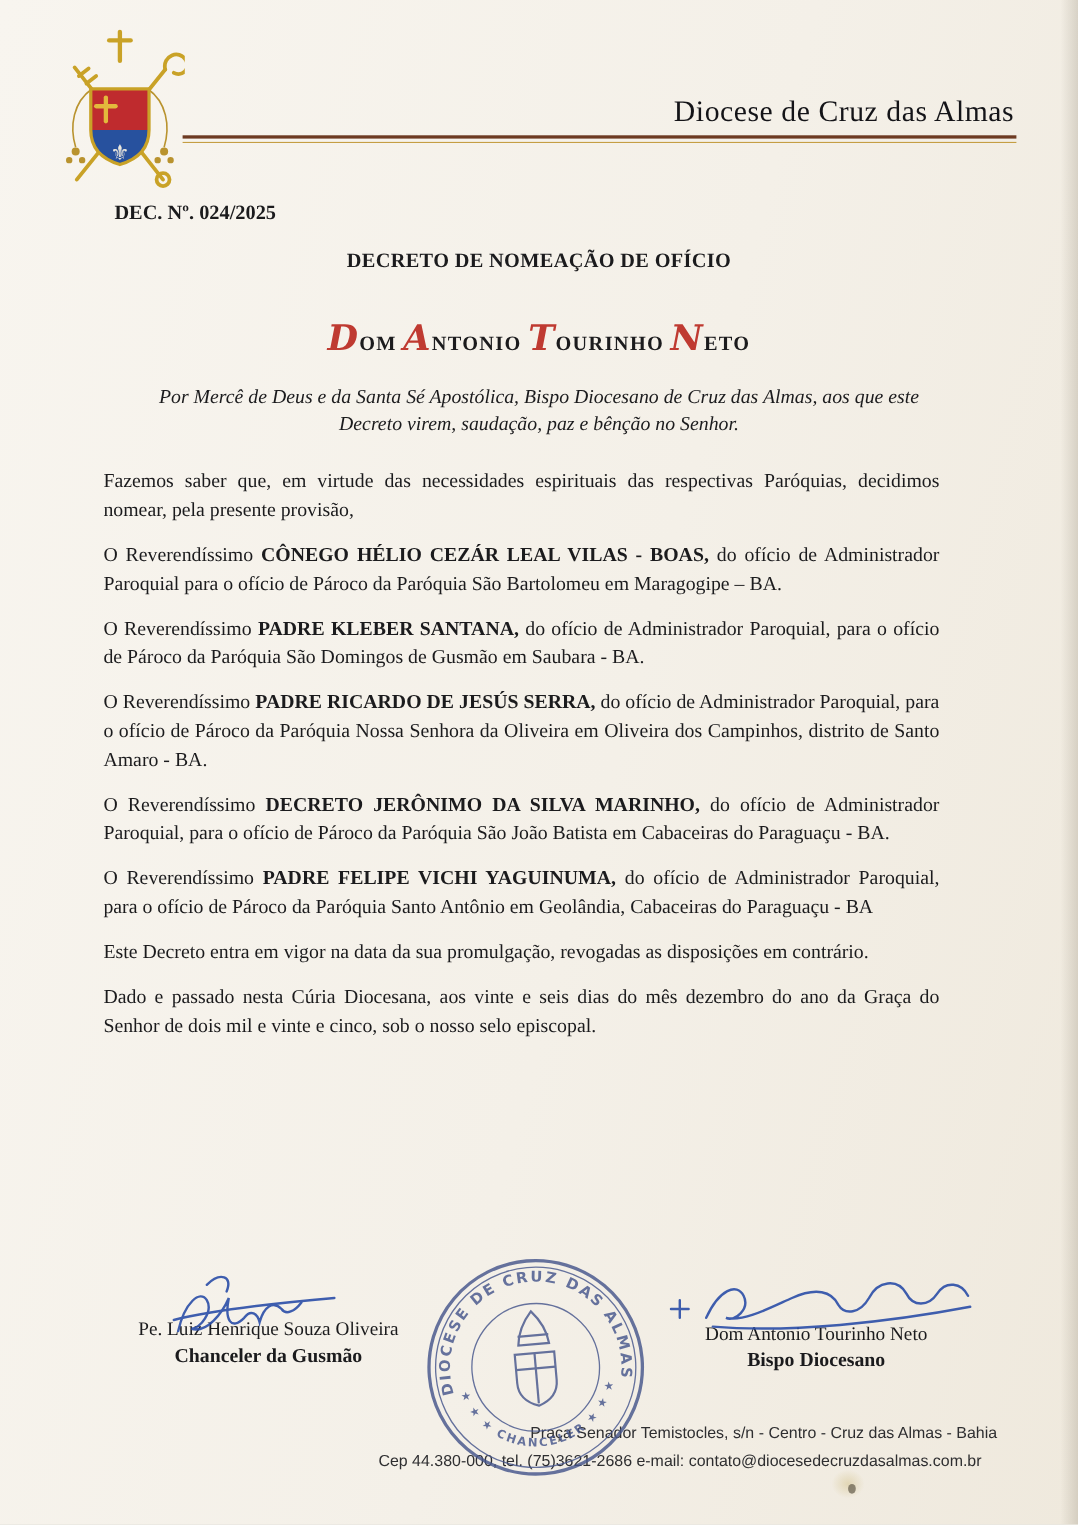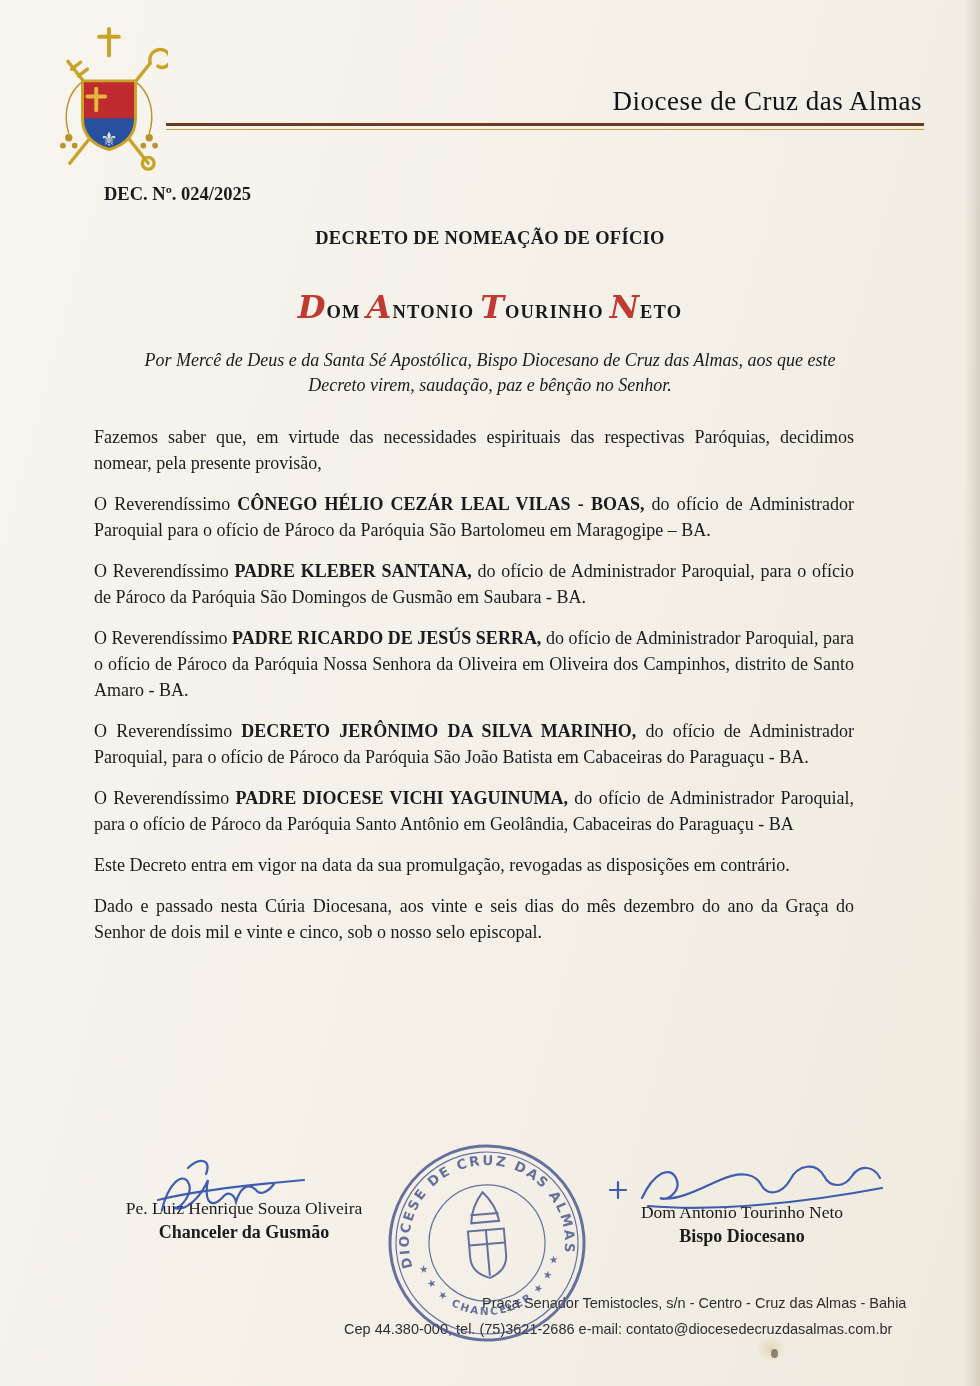--- a/index.html
+++ b/index.html
@@ -96,21 +96,21 @@
   <div class="doc-title">DECRETO DE NOMEAÇÃO DE OFÍCIO</div>
   <div class="author-line"><span class="seg-redcap">D</span><span class="seg-caps">OM </span><span class="seg-redcap">A</span><span class="seg-caps">NTONIO </span><span class="seg-redcap">T</span><span class="seg-caps">OURINHO </span><span class="seg-redcap">N</span><span class="seg-caps">ETO</span></div>
   <div class="preamble">Por Mercê de Deus e da Santa Sé Apostólica, Bispo Diocesano de Cruz das Almas, aos que este Decreto virem, saudação, paz e bênção no Senhor.</div>
 
   <div class="body-text">
     <p><span>Fazemos saber que, em virtude das necessidades espirituais das respectivas Paróquias, decidimos nomear, pela presente provisão,</span></p>
     <p><span>O Reverendíssimo </span><span class="seg-bold">CÔNEGO HÉLIO CEZÁR LEAL VILAS - BOAS,</span><span> do ofício de Administrador Paroquial para o ofício de Pároco da Paróquia São Bartolomeu em Maragogipe – BA.</span></p>
     <p><span>O Reverendíssimo </span><span class="seg-bold">PADRE KLEBER SANTANA,</span><span> do ofício de Administrador Paroquial, para o ofício de Pároco da Paróquia São Domingos de Gusmão em Saubara - BA.</span></p>
     <p><span>O Reverendíssimo </span><span class="seg-bold">PADRE RICARDO DE JESÚS SERRA,</span><span> do ofício de Administrador Paroquial, para o ofício de Pároco da Paróquia Nossa Senhora da Oliveira em Oliveira dos Campinhos, distrito de Santo Amaro - BA.</span></p>
     <p><span>O Reverendíssimo </span><span class="seg-bold">DECRETO JERÔNIMO DA SILVA MARINHO,</span><span> do ofício de Administrador Paroquial, para o ofício de Pároco da Paróquia São João Batista em Cabaceiras do Paraguaçu - BA.</span></p>
-    <p><span>O Reverendíssimo </span><span class="seg-bold">PADRE DIOCESE VICHI YAGUINUMA,</span><span> do ofício de Administrador Paroquial, para o ofício de Pároco da Paróquia Santo Antônio em Geolândia, Cabaceiras do Paraguaçu - BA</span></p>
+    <p><span>O Reverendíssimo </span><span class="seg-bold">PADRE FELIPE VICHI YAGUINUMA,</span><span> do ofício de Administrador Paroquial, para o ofício de Pároco da Paróquia Santo Antônio em Geolândia, Cabaceiras do Paraguaçu - BA</span></p>
     <p><span>Este Decreto entra em vigor na data da sua promulgação, revogadas as disposições em contrário.</span></p>
     <p><span>Dado e passado nesta Cúria Diocesana, aos vinte e seis dias do mês dezembro do ano da Graça do Senhor de dois mil e vinte e cinco, sob o nosso selo episcopal.</span></p>
   </div>
 
   <svg class="sig-svg sig-svg-left" width="200" height="80" viewBox="0 0 200 80" aria-hidden="true">
     <g fill="none" stroke="#2b4ea8" stroke-width="2.2" stroke-linecap="round" opacity=".9">
       <path d="M14,60 C20,34 34,22 40,32 C46,42 34,58 26,58 C40,62 54,44 60,30 C56,50 62,60 74,48 C80,40 86,44 88,52 C92,38 100,32 108,40 C112,46 120,42 126,34"></path>
       <path d="M10,50 C50,40 110,34 156,30"></path>
       <path d="M40,18 C52,6 64,10 58,24"></path>
     </g>

